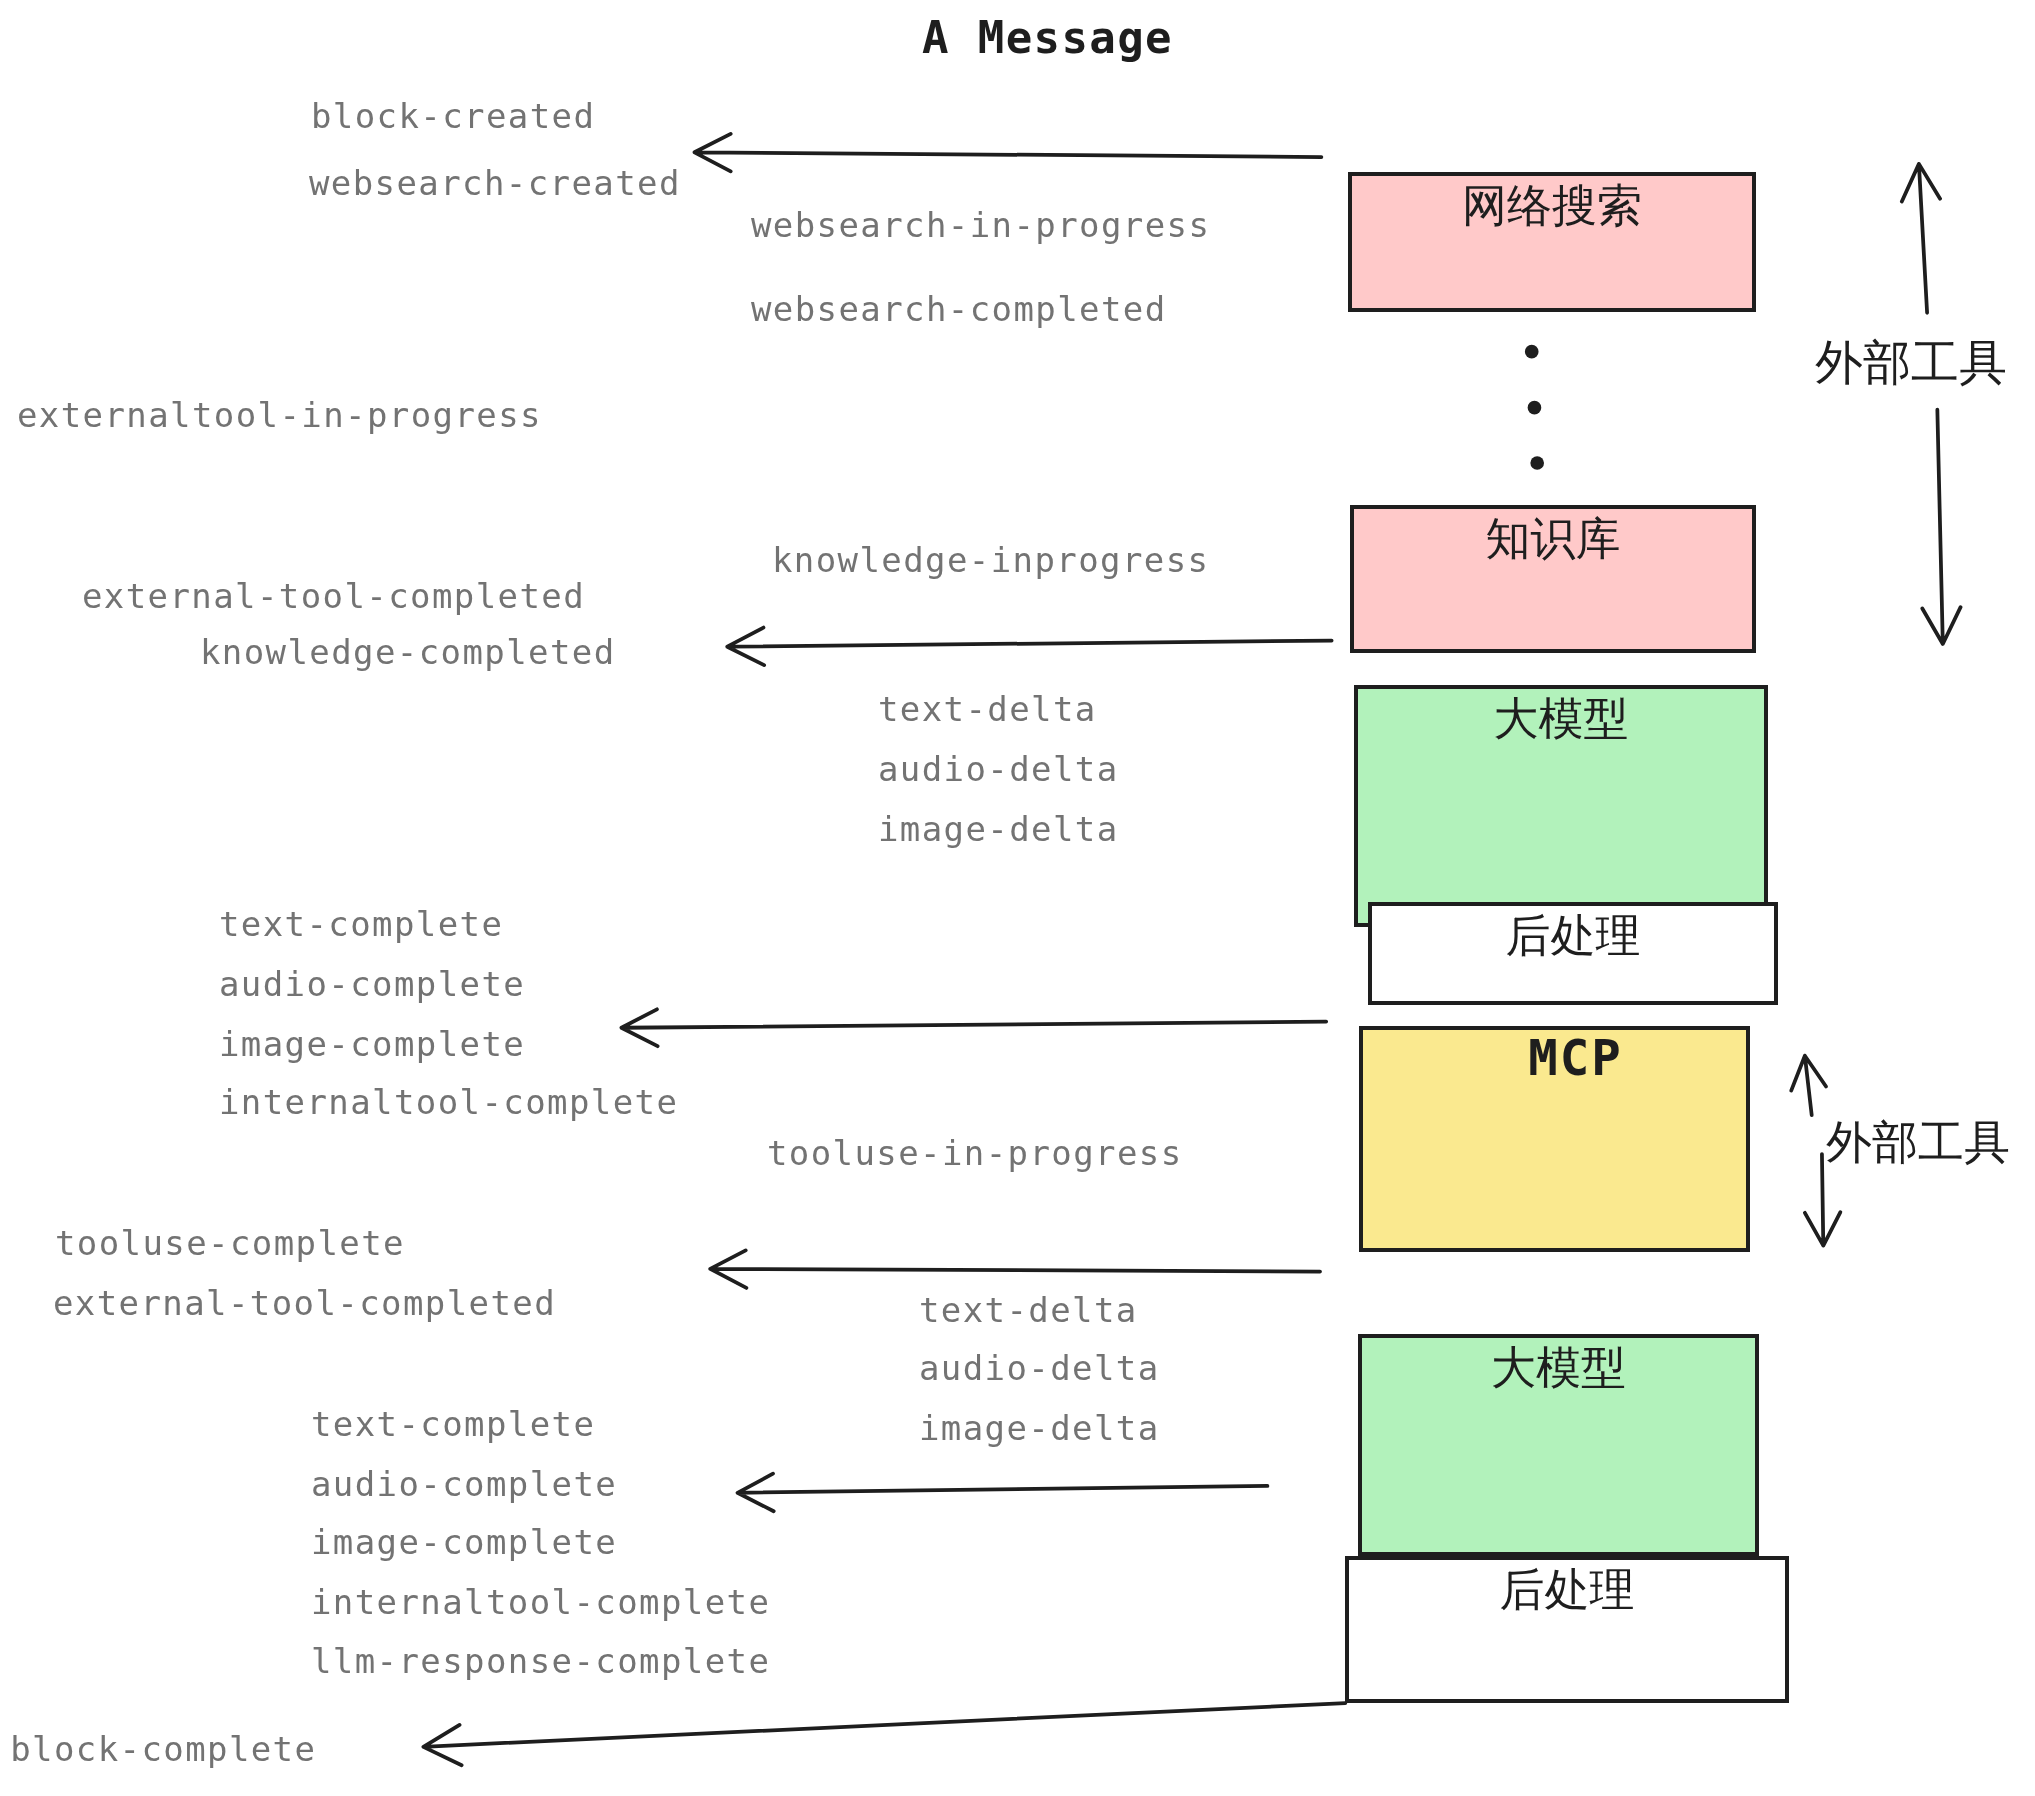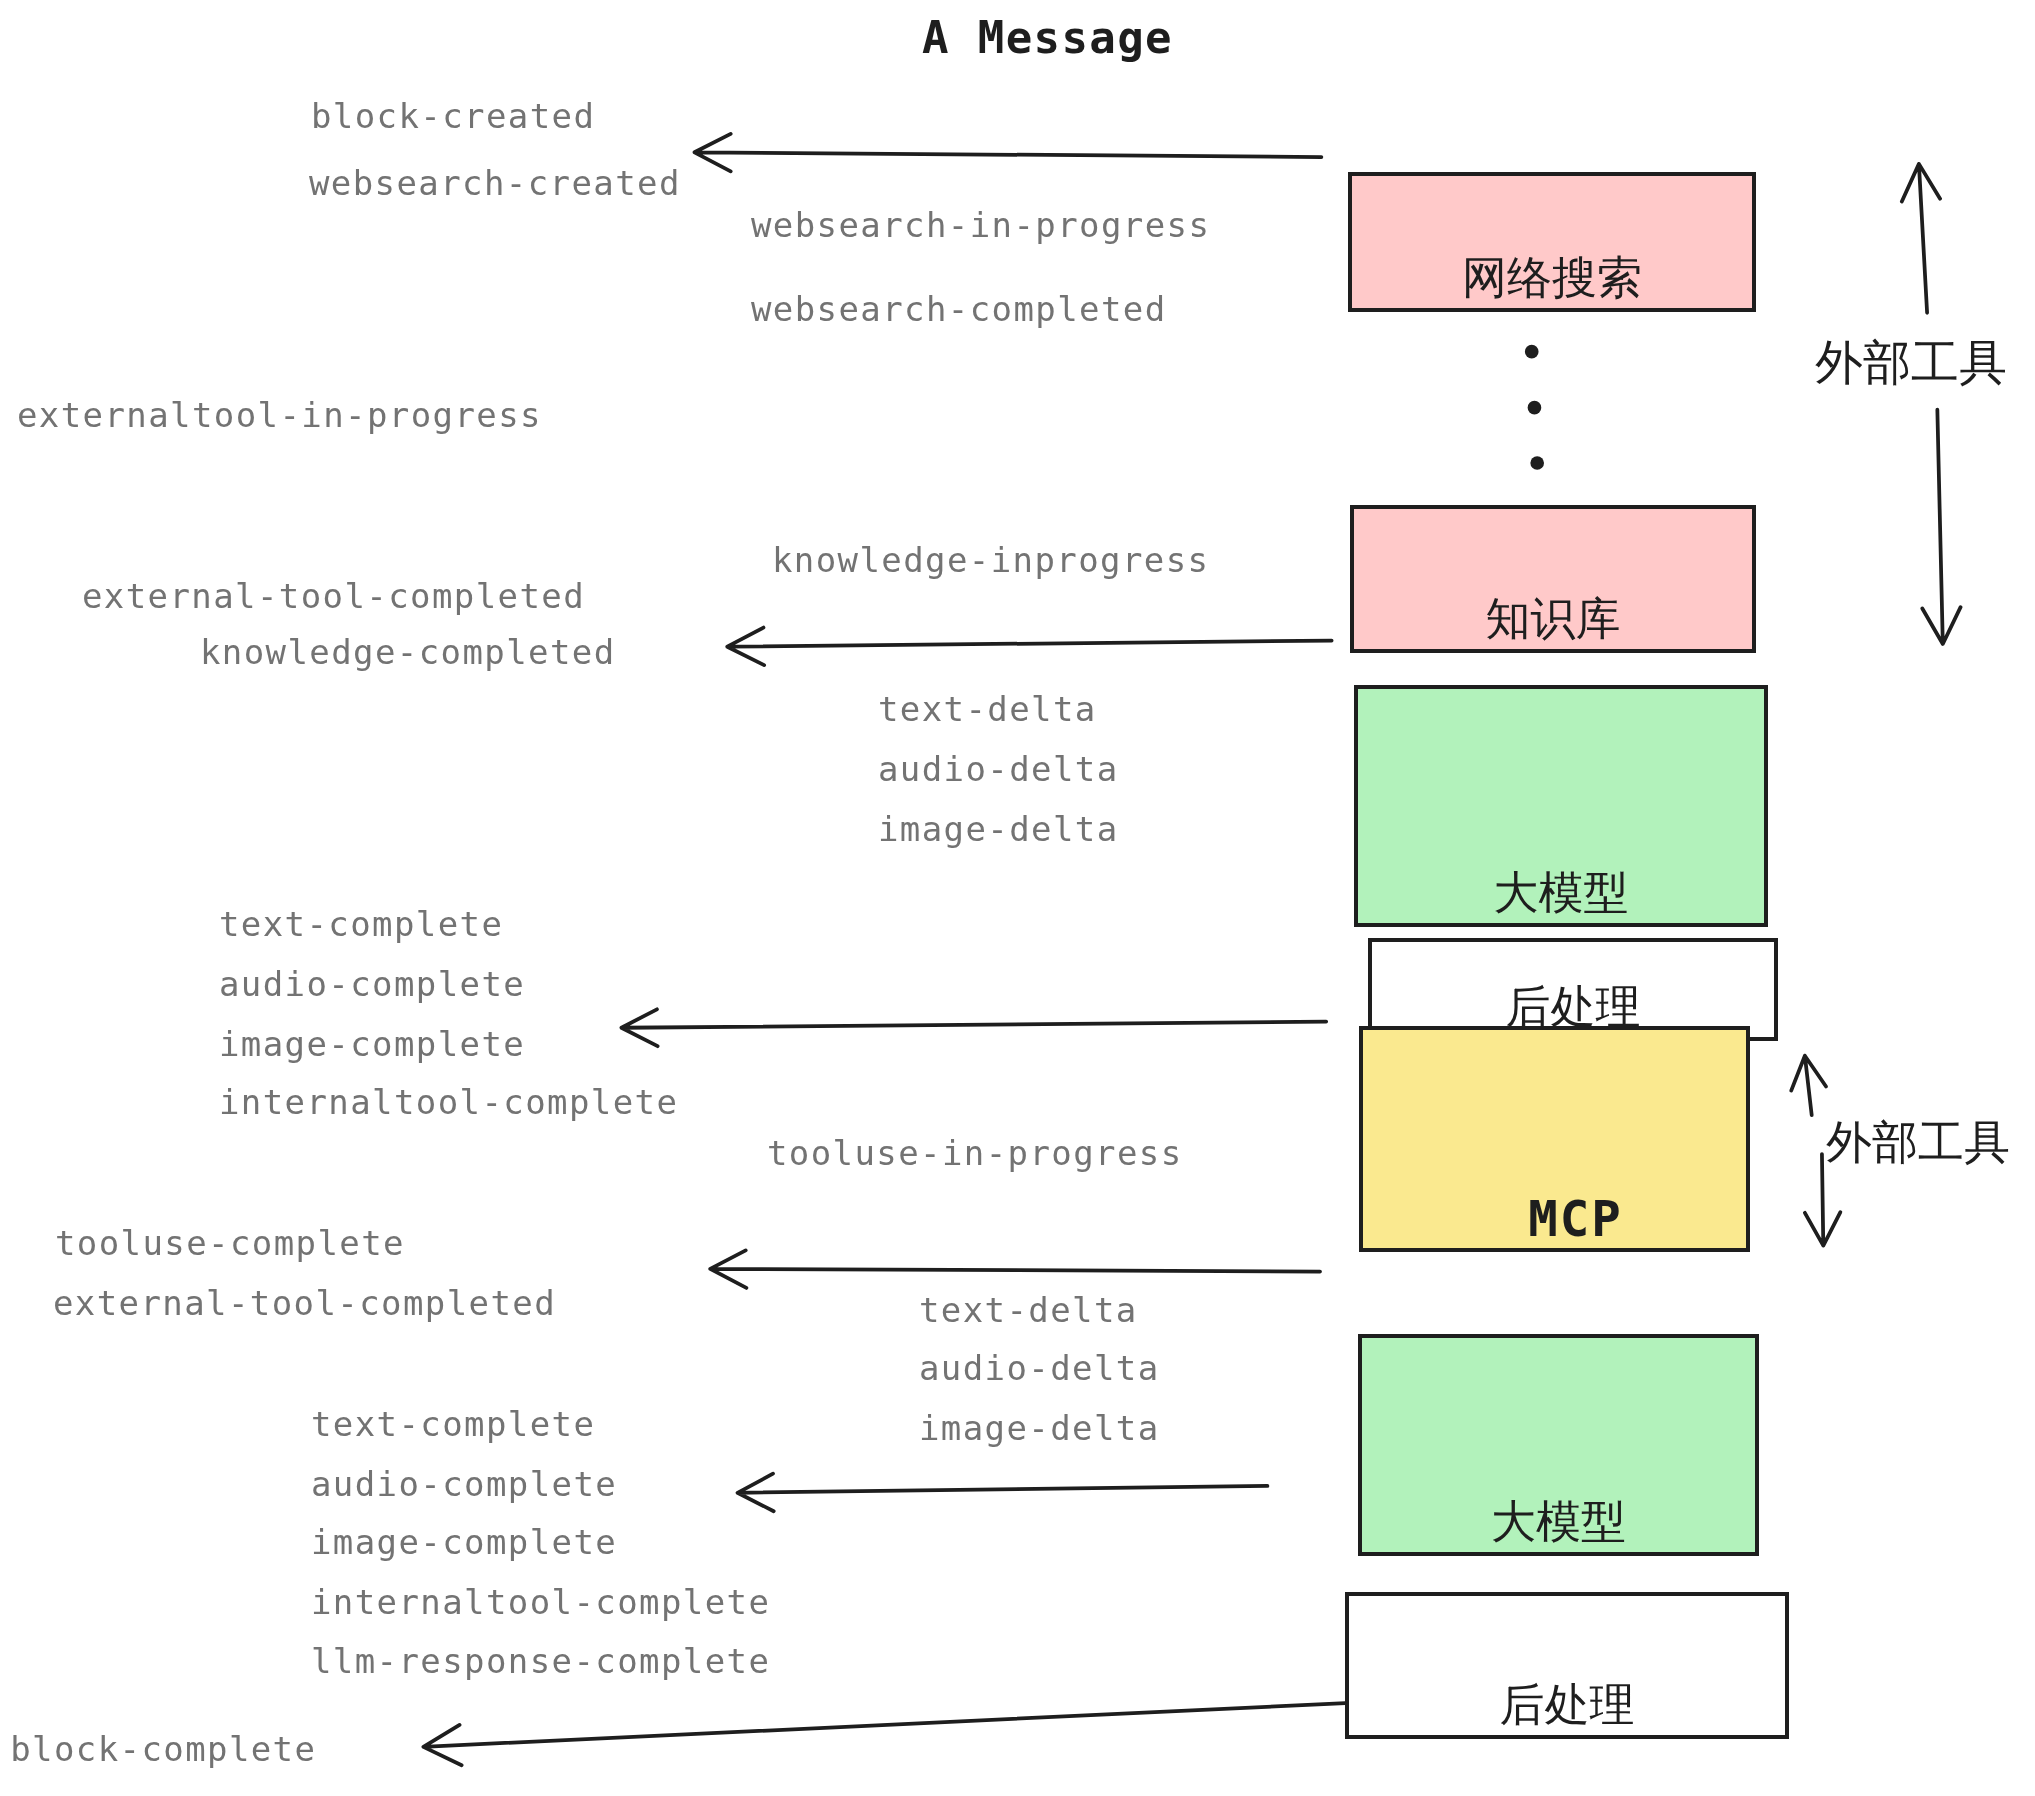--- a/index.html
+++ b/index.html
@@ -5,26 +5,26 @@
   html,body{margin:0;padding:0;background:#ffffff;}
   .canvas{position:relative;width:2035px;height:1796px;background:#ffffff;overflow:hidden;
           font-family:"DejaVu Sans",sans-serif;color:#1e1e1e;}
   .arrows{position:absolute;left:0;top:0;width:2035px;height:1796px;}
   .title{position:absolute;left:922px;top:12.3px;width:341px;text-align:left;
          font-family:"DejaVu Sans Mono",monospace;font-size:44px;font-weight:700;
          letter-spacing:1.4px;white-space:nowrap;}
   .ev{position:absolute;font-family:"DejaVu Sans Mono",monospace;font-size:34px;line-height:44px;
       letter-spacing:1.4px;font-weight:500;white-space:nowrap;color:#737373;}
   .box{position:absolute;box-sizing:border-box;border:4.1px solid #1e1e1e;display:flex;
-       align-items:flex-end;justify-content:center;font-size:45px;font-weight:500;
+       align-items:flex-start;justify-content:center;font-size:45px;font-weight:500;
        font-family:"DejaVu Sans",sans-serif;white-space:nowrap;}
   .pink{background:#FFC9C9;}
   .green{background:#B2F2BB;margin-top:48px;}
   .yellow{background:#FAE98F;padding-left:42px;}
-  .white{background:#FFFFFF;margin-top:36px;}
+  .white{background:#FFFFFF;}
   .mcp-text{font-family:"DejaVu Sans Mono",monospace;font-size:49px;font-weight:600;letter-spacing:2px;}
   .side{position:absolute;font-size:46px;font-weight:500;white-space:nowrap;color:#1e1e1e;}
 </style>
 </head>
 <body>
 
 <div class="canvas">
 
   <svg class="arrows" viewBox="0 0 2980 2630" fill="none" stroke="#1e1e1e" stroke-width="5.5" stroke-linecap="round" stroke-linejoin="round">
     <path d="M1935 230 L1017 223 M1070 196 L1017 223 L1070 251"></path>

